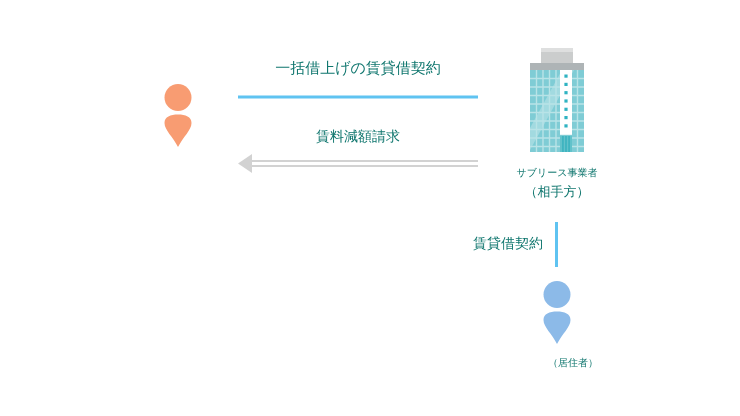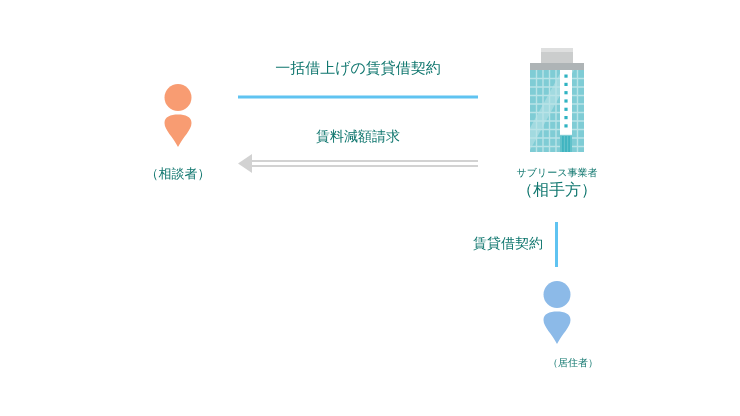--- a/index.html
+++ b/index.html
@@ -22,21 +22,21 @@
   .master-line  { left:238px; top:95px; width:240px; height:4px; }
 
   
   .reduction-label { left:238px; top:128px; width:240px; font-size:14px; }
   .reduction-arrow { left:238px; top:152px; width:240px; height:24px; }
 
   
   .building-icon { left:530px; top:48px; width:54px; height:104px; }
   .operator-label { left:482px; top:163px; width:150px; line-height:19px; }
   .operator-name { font-size:10px; }
-  .operator-role { font-size:16px;font-family:Liberation Mono, monospace; }
+  .operator-role { font-size:13px; }
 
   
   .lease-label { left:413px; top:235px; width:130px; font-size:14px; }
   .lease-line  { left:554px; top:222px; width:5px; height:45px; }
 
   
   .resident-icon { left:542px; top:281px; width:30px; height:63px; }
   .resident-label { left:513px; top:356px; width:120px; font-size:10px; }
 
   svg { display:block; width:100%; height:100%; }
@@ -45,21 +45,20 @@
 <body>
 
 <div class="canvas">
 
   <div class="abs consultant-icon">
     <svg viewBox="0 0 30 63" aria-hidden="true">
       <circle cx="15" cy="13.5" r="13.5" fill="#f89c72"></circle>
       <path d="M15,63 C10,53 1.5,46 1.5,39 C1.5,32.8 7.5,30.5 15,30.5 C22.5,30.5 28.5,32.8 28.5,39 C28.5,46 20,53 15,63 Z" fill="#f89c72"></path>
     </svg>
   </div>
-  <div class="abs lbl center consultant-label">（相談者）</div>
 
   <div class="abs lbl center master-label">一括借上げの賃貸借契約</div>
   <div class="abs master-line">
     <svg viewBox="0 0 240 4" preserveAspectRatio="none">
       <rect x="0" y="0.5" width="240" height="3" fill="#5fc3f1"></rect>
     </svg>
   </div>
 
   <div class="abs lbl center reduction-label">賃料減額請求</div>
   <div class="abs reduction-arrow">

